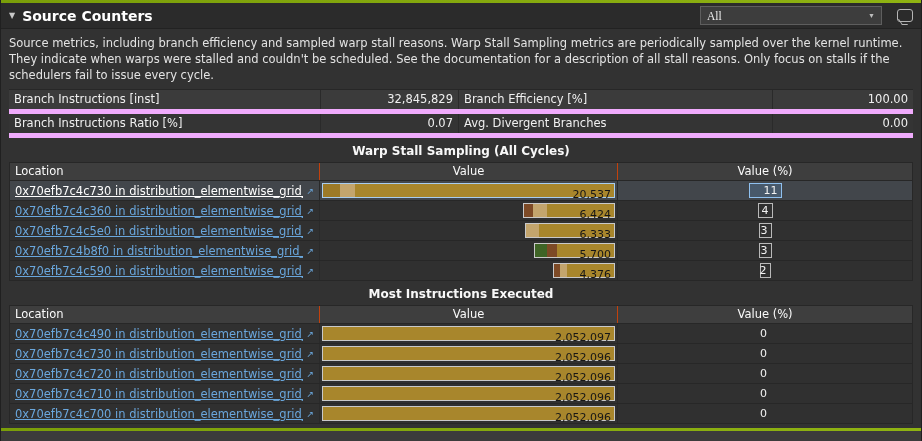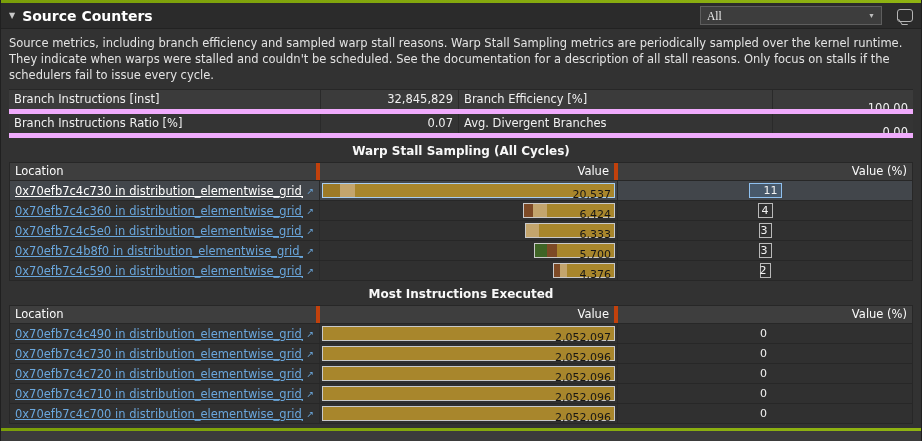--- a/index.html
+++ b/index.html
@@ -26,30 +26,30 @@
                 border-left:1px solid #b5b5b5;border-bottom:1px solid #b5b5b5;
                 transform:skewX(35deg);background:transparent;}
   
   .desc{flex:0 0 auto;padding:6px 8px;line-height:16px;color:#e3e3e3;}
   
   .metrics{flex:0 0 auto;margin:0 8px;border-top:1px solid #272727;}
   .mrow{display:grid;grid-template-columns:312px 138px 314px 1fr;height:19px;line-height:19px;border-bottom:5px solid #f0abfc;}
   .mrow.r0{background:#3b3b3b;}
   .mrow.r1{background:#343434;}
   .mcell{padding:0 5px;overflow:hidden;white-space:nowrap;border-right:1px solid #2a2a2a;}
-  .mcell:last-child{border-right:none;margin-top:9px;}
+  .mcell:last-child{border-right:none;}
   .mval{text-align:right;}
   
   .tbl-title{flex:0 0 auto;text-align:center;font-weight:bold;font-size:12px;color:#f8f8f8;margin:6px 0 4px;}
   
   .tbl{flex:0 0 auto;margin:0 8px;border:1px solid #272727;border-bottom:none;}
   .thead{display:grid;grid-template-columns:310px 298px 1fr;background:#3e3e3e;height:17px;line-height:17px;border-bottom:1px solid #272727;}
-  .th{padding:0 5px;border-right:4px solid #c2410c;color:#fafafa;overflow:hidden;white-space:nowrap;}
+  .th{padding:0 5px;border-right:1px solid #c2410c;color:#fafafa;overflow:hidden;white-space:nowrap;}
   .th:last-child{border-right:none;}
-  .th.right{text-align:right;}
+  .th.right{text-align:center;}
   .trow{display:grid;grid-template-columns:310px 298px 1fr;height:19px;border-bottom:1px solid #272727;background:#303030;}
   .trow.sel{background:#42464b;}
   .tcell{display:flex;align-items:center;padding:0 5px;border-right:1px solid #2a2a2a;overflow:hidden;box-sizing:border-box;}
   .tcell:last-child{border-right:none;}
   .loclink{color:#6aa7dd;text-decoration:underline;white-space:nowrap;overflow:hidden;cursor:pointer;}
   .sel .loclink{color:#ffffff;}
   .ext{color:#6aa7dd;font-size:9px;margin-left:3px;flex:0 0 auto;}
   .valcell{justify-content:flex-end;padding:0 2px;}
   .bar{height:15px;position:relative;border:1px solid #c9c9c9;box-sizing:border-box;background:#2a2a2a;flex:0 0 auto;}
   .sel .bar{border-color:#a8cdf0;}

